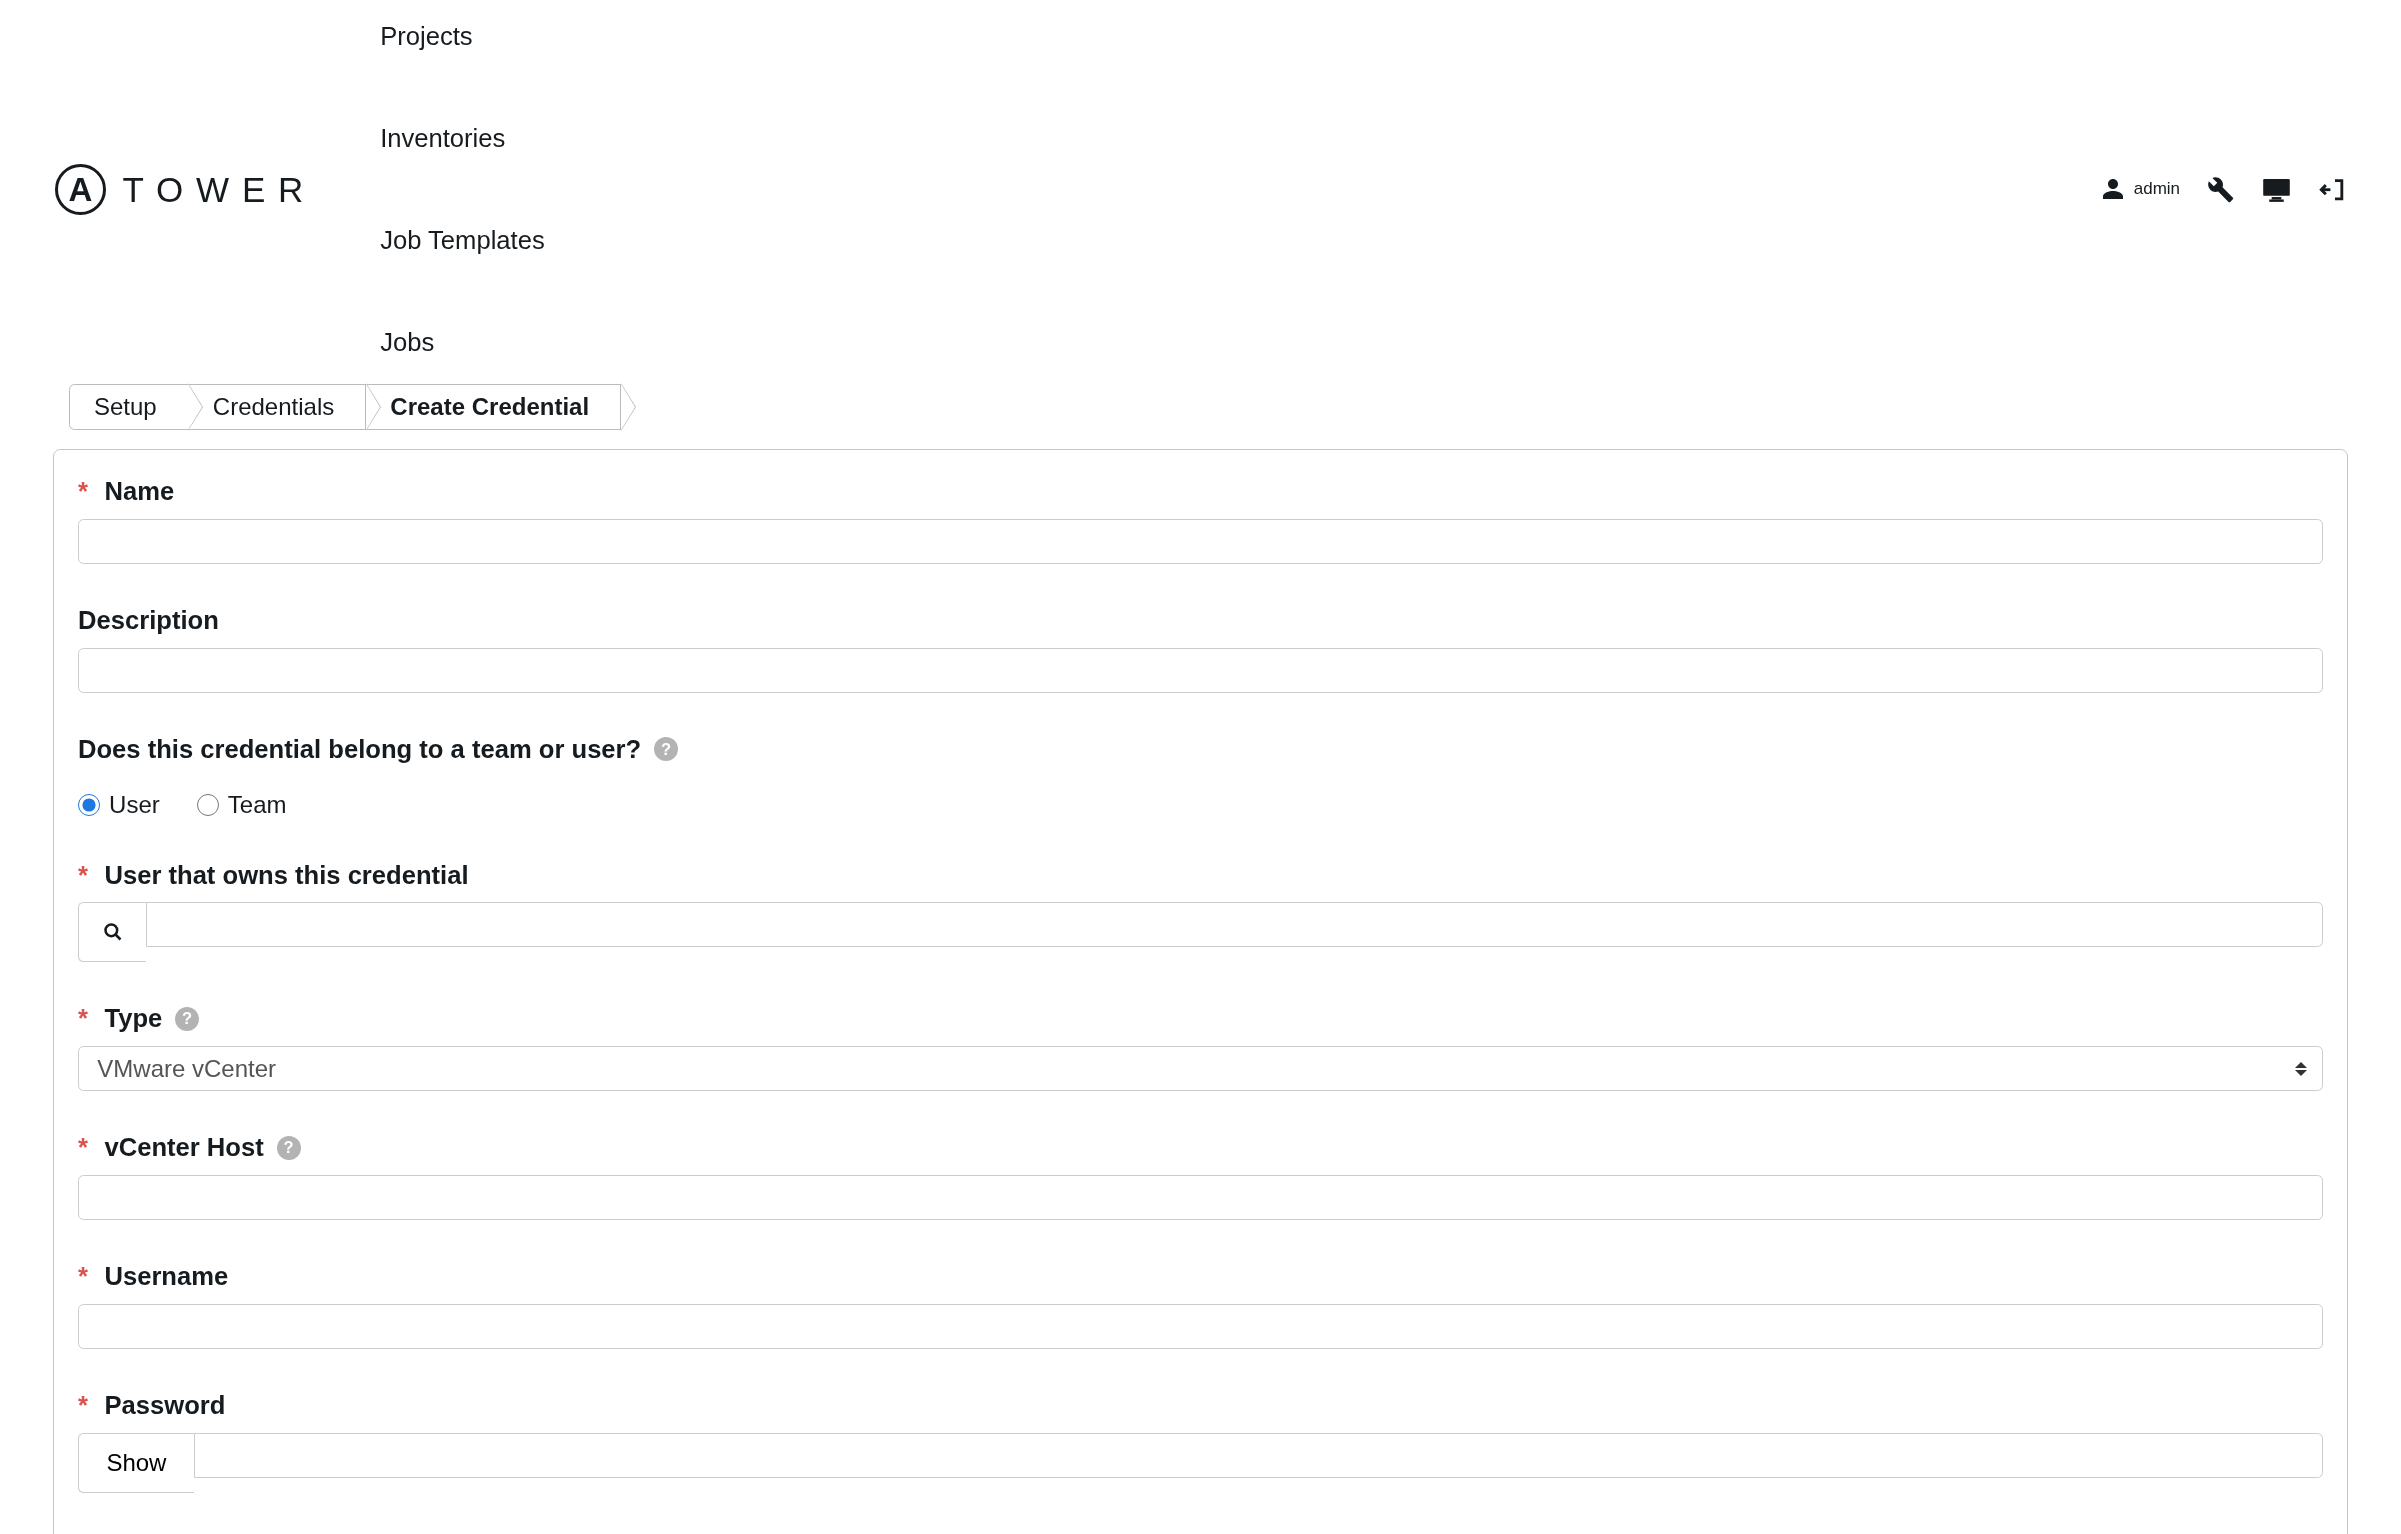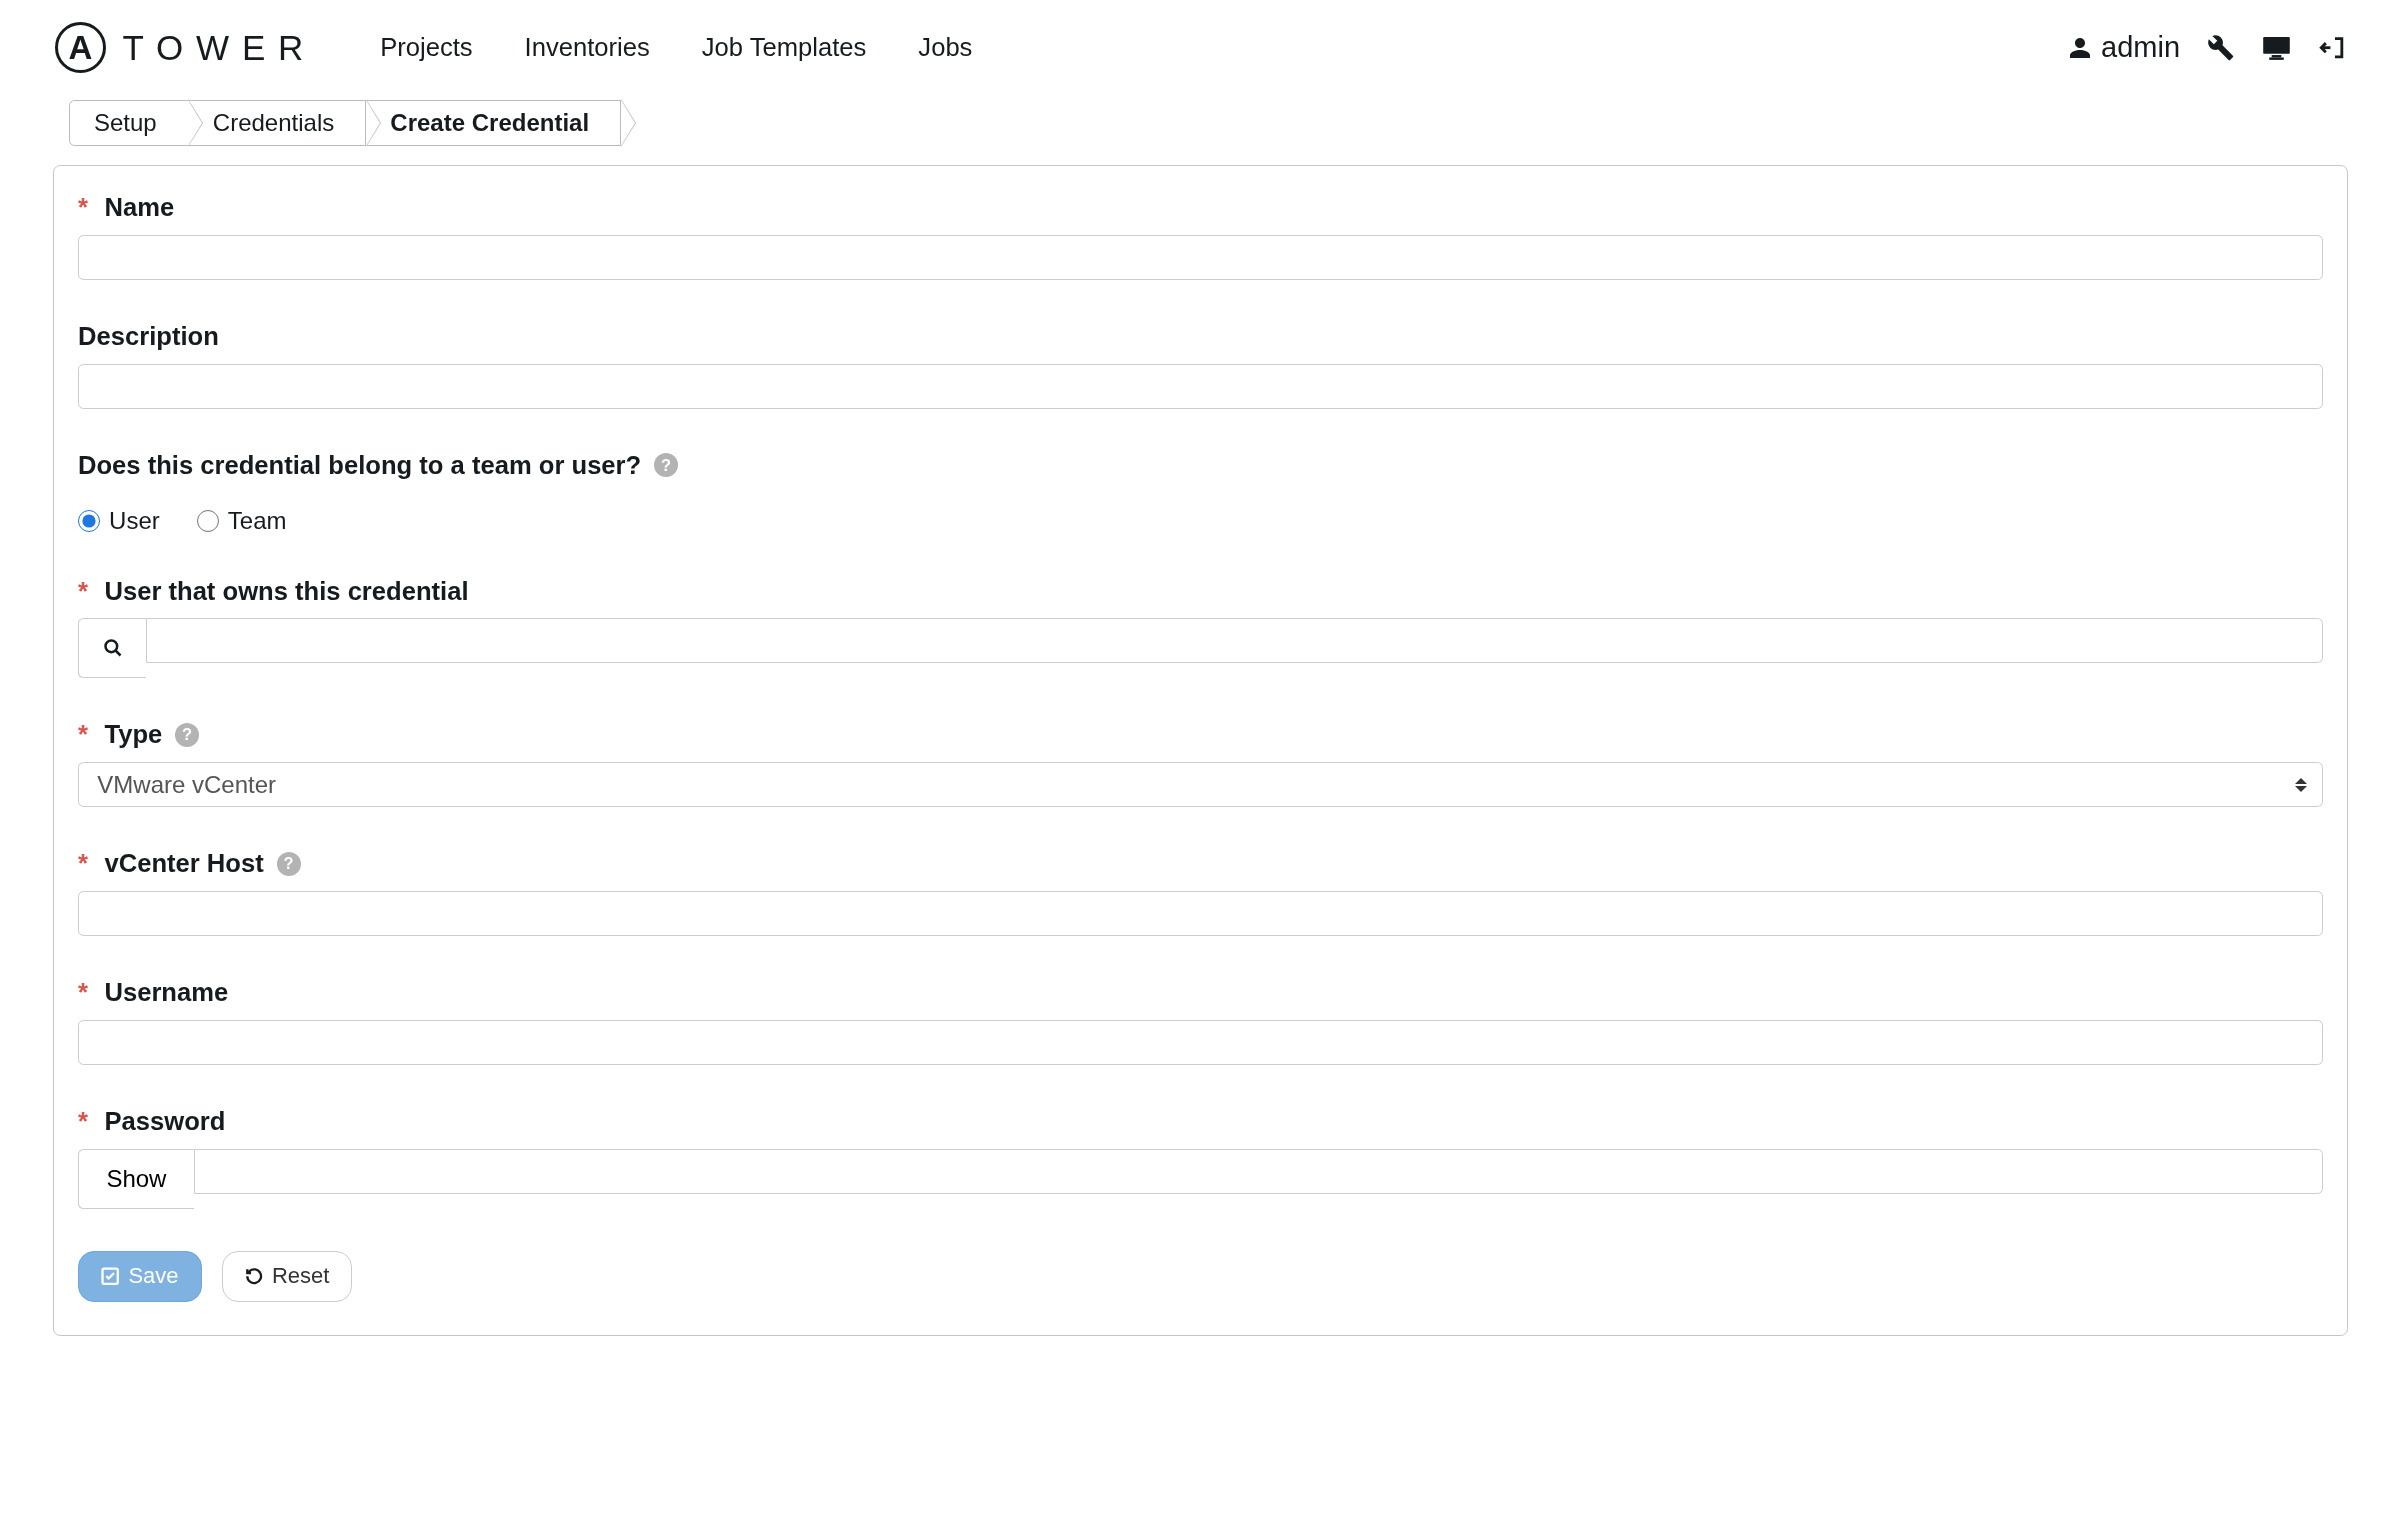--- a/index.html
+++ b/index.html
@@ -30,34 +30,35 @@
     display:flex; align-items:center; justify-content:center;
     font-weight:700; font-size:33px;
   }
   .brand-text {
     font-size: 35px;
     font-weight:400;
     letter-spacing: 12.8px;
   }
   .nav-links {
     display:flex;
-    gap:52px;
+    gap:73px;
+    flex-direction:column;
   }
   .nav-links a {
     color:#161b1f;
     text-decoration:none;
     font-size:25.6px;
   }
   .top-right {
     margin-left:auto;
     display:flex;
     align-items:center;
     gap:27.4px;
   }
-  .user-block { display:flex; align-items:center; gap:9.1px; font-size:29px;}
+  .user-block { display:flex; align-items:center; gap:9.1px; font-size:17px;}
   .icon { display:inline-flex; align-items:center; justify-content:center; }
   
   .breadcrumbs {
     display:flex;
     margin: 9.1px 0 18.3px 53px;
     padding-left: 16px;
   }
   .crumb {
     position:relative;
     padding: 11px 31px 11px 24px;

